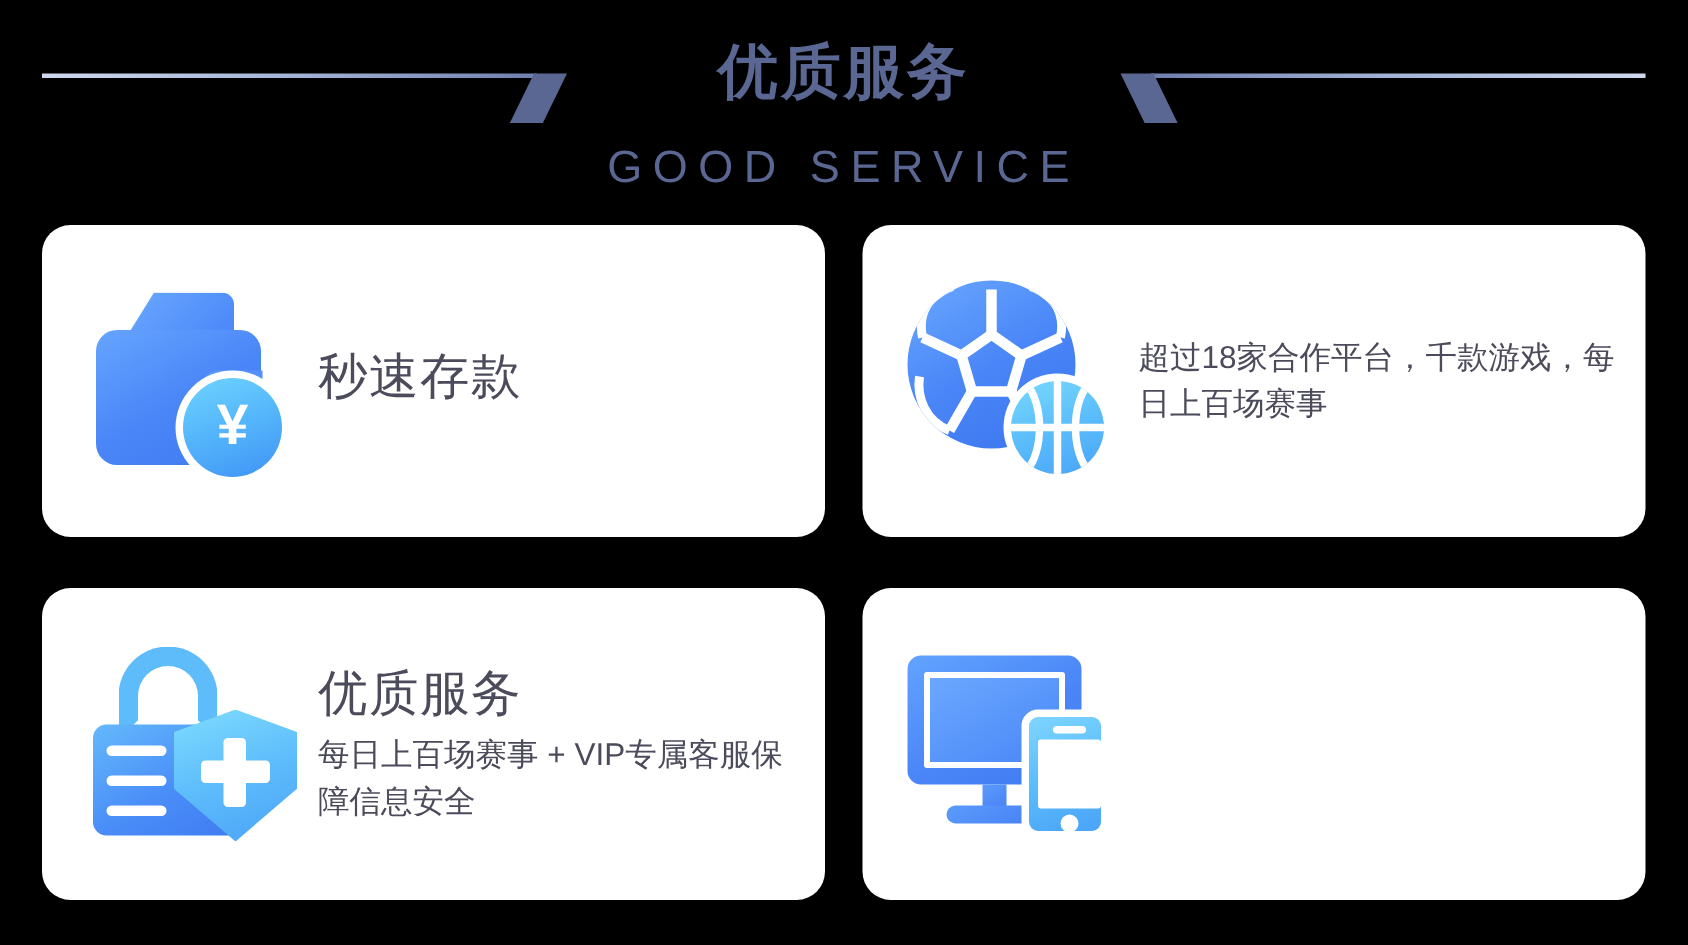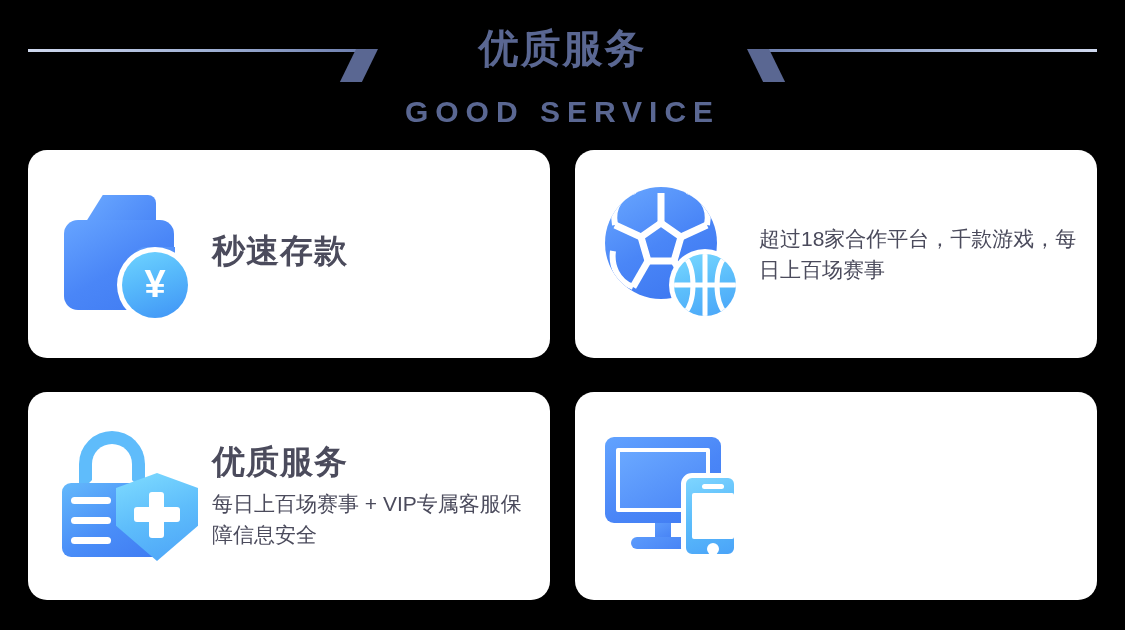--- a/index.html
+++ b/index.html
@@ -67,21 +67,21 @@
     letter-spacing: 2px;
   }
 
   #title-en {
     position: absolute;
     left: 0; top: 95px;
     width: 1125px;
     text-align: center;
     font-size: 30px;
     line-height: 34px;
-    font-weight: bold;
+    font-weight: normal;
     color: #5a6792;
     letter-spacing: 7px;
   }
 
   
   #grid {
     position: absolute;
     left: 28px;
     top: 150px;
     width: 1069px;
@@ -111,21 +111,21 @@
   }
 
   .card-text {
     flex: 1 1 auto;
     padding-right: 14px;
   }
 
   .card-title {
     font-size: 33px;
     line-height: 40px;
-    font-weight: bold;
+    font-weight: normal;
     color: #4b4b5c;
     letter-spacing: 1px;
     margin-bottom: 6px;
   }
 
   .card-desc {
     font-size: 21px;
     line-height: 31px;
     color: #4b4b5c;
     letter-spacing: 0px;

